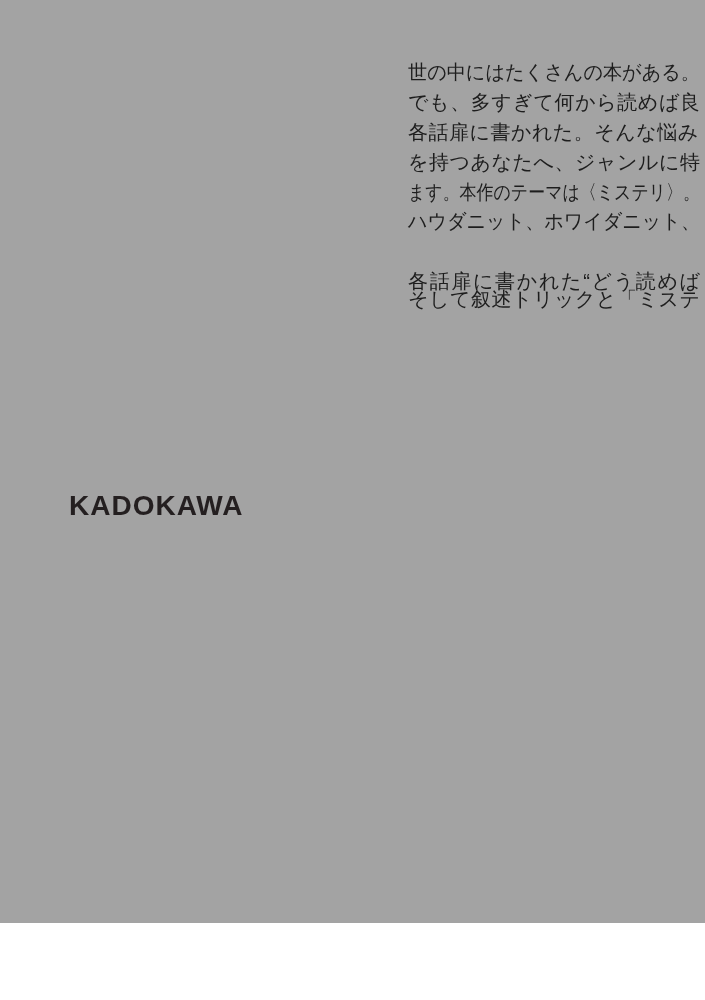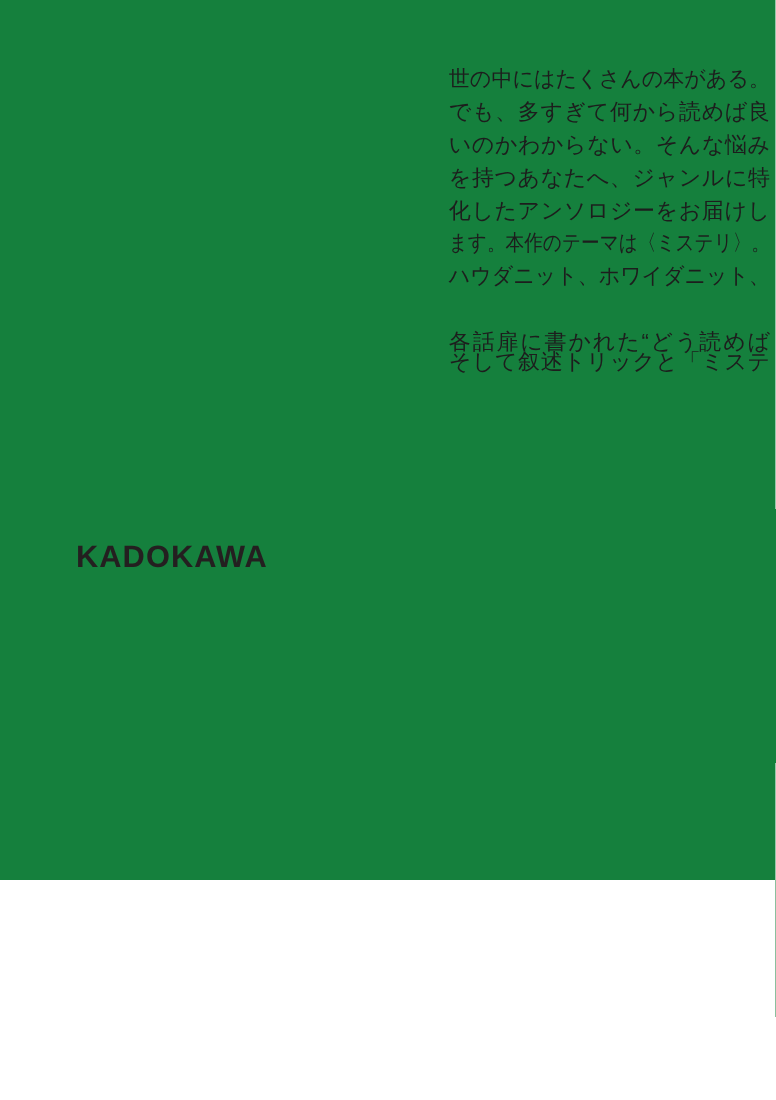--- a/index.html
+++ b/index.html
@@ -3,22 +3,22 @@
 <meta charset="utf-8">
 <style>
   html, body {
     margin: 0;
     padding: 0;
     background: #ffffff;
   }
   .page {
     position: relative;
     width: 705px;
-    height: 800px;
-    background: #15803d;
+    height: 923px;
+    background: #a3a3a3;
     overflow: hidden;
     font-family: "Liberation Sans", sans-serif;
   }
   .blurb {
     position: absolute;
     left: 408px;
     top: 58px;
     width: 292px;
     font-size: 20px;
     line-height: 29.9px;
@@ -46,23 +46,22 @@
   }
 </style>
 </head>
 <body>
 
 <div class="page">
 
   <div class="blurb">
     <div class="blurb-line"><span style="transform: scaleX(0.956887);">世の中にはたくさんの本がある。</span></div>
     <div class="blurb-line"><span style="letter-spacing: 0.598558px;">でも、多すぎて何から読めば良</span></div>
-    <div class="blurb-line"><span style="letter-spacing: 0.490385px;">いのかわからない。そんな悩み</span></div>
+    <div class="blurb-line"><span style="letter-spacing: 0.490385px;">各話扉に書かれた。そんな悩み</span></div>
     <div class="blurb-line"><span style="letter-spacing: 0.526442px;">を持つあなたへ、ジャンルに特</span></div>
-    <div class="blurb-line"><span style="letter-spacing: 0.526442px;">化したアンソロジーをお届けし</span></div>
     <div class="blurb-line"><span style="transform: scaleX(0.847144);">ます。本作のテーマは〈ミステリ〉。</span></div>
     <div class="blurb-line"><span style="transform: scaleX(0.953956);">ハウダニット、ホワイダニット、</span></div>
     <div class="blurb-line"><span style="letter-spacing: 0.526442px; margin-top: 48px;">そして叙述トリックと「ミステ</span></div>
     <div class="blurb-line"><span style="letter-spacing: 1.65986px;">各話扉に書かれた“どう読めば</span></div>
   </div>
 
   <div class="logo">KADOKAWA</div>
 
 </div>
 

